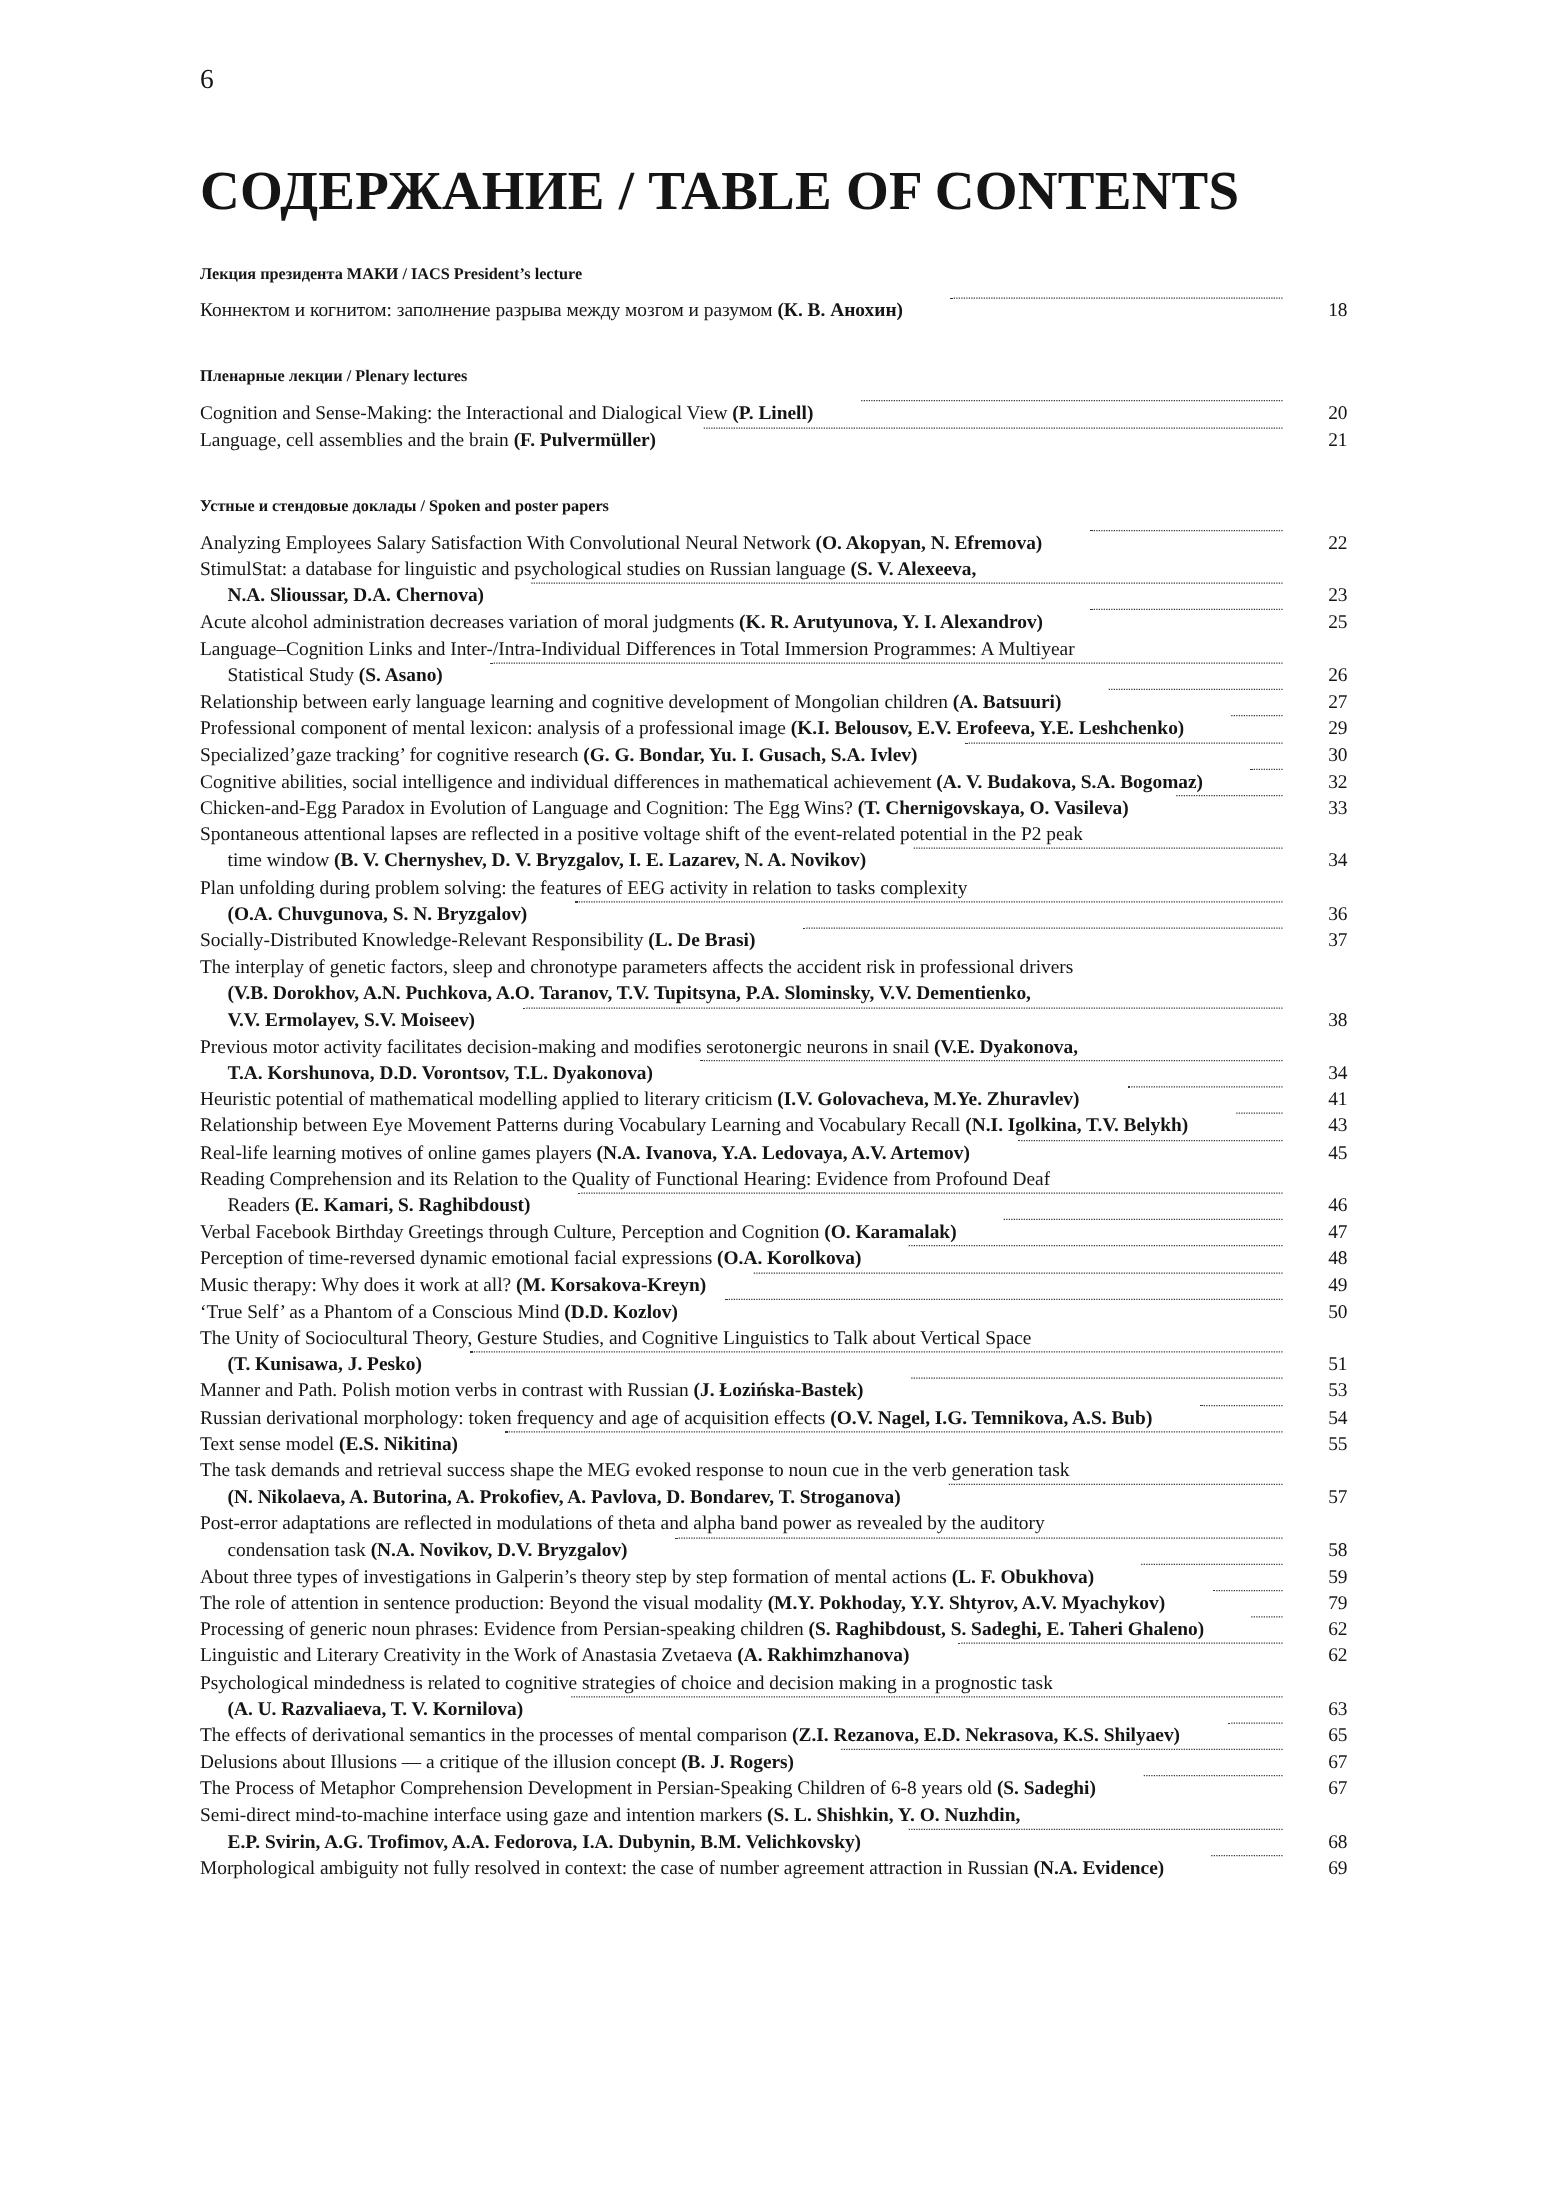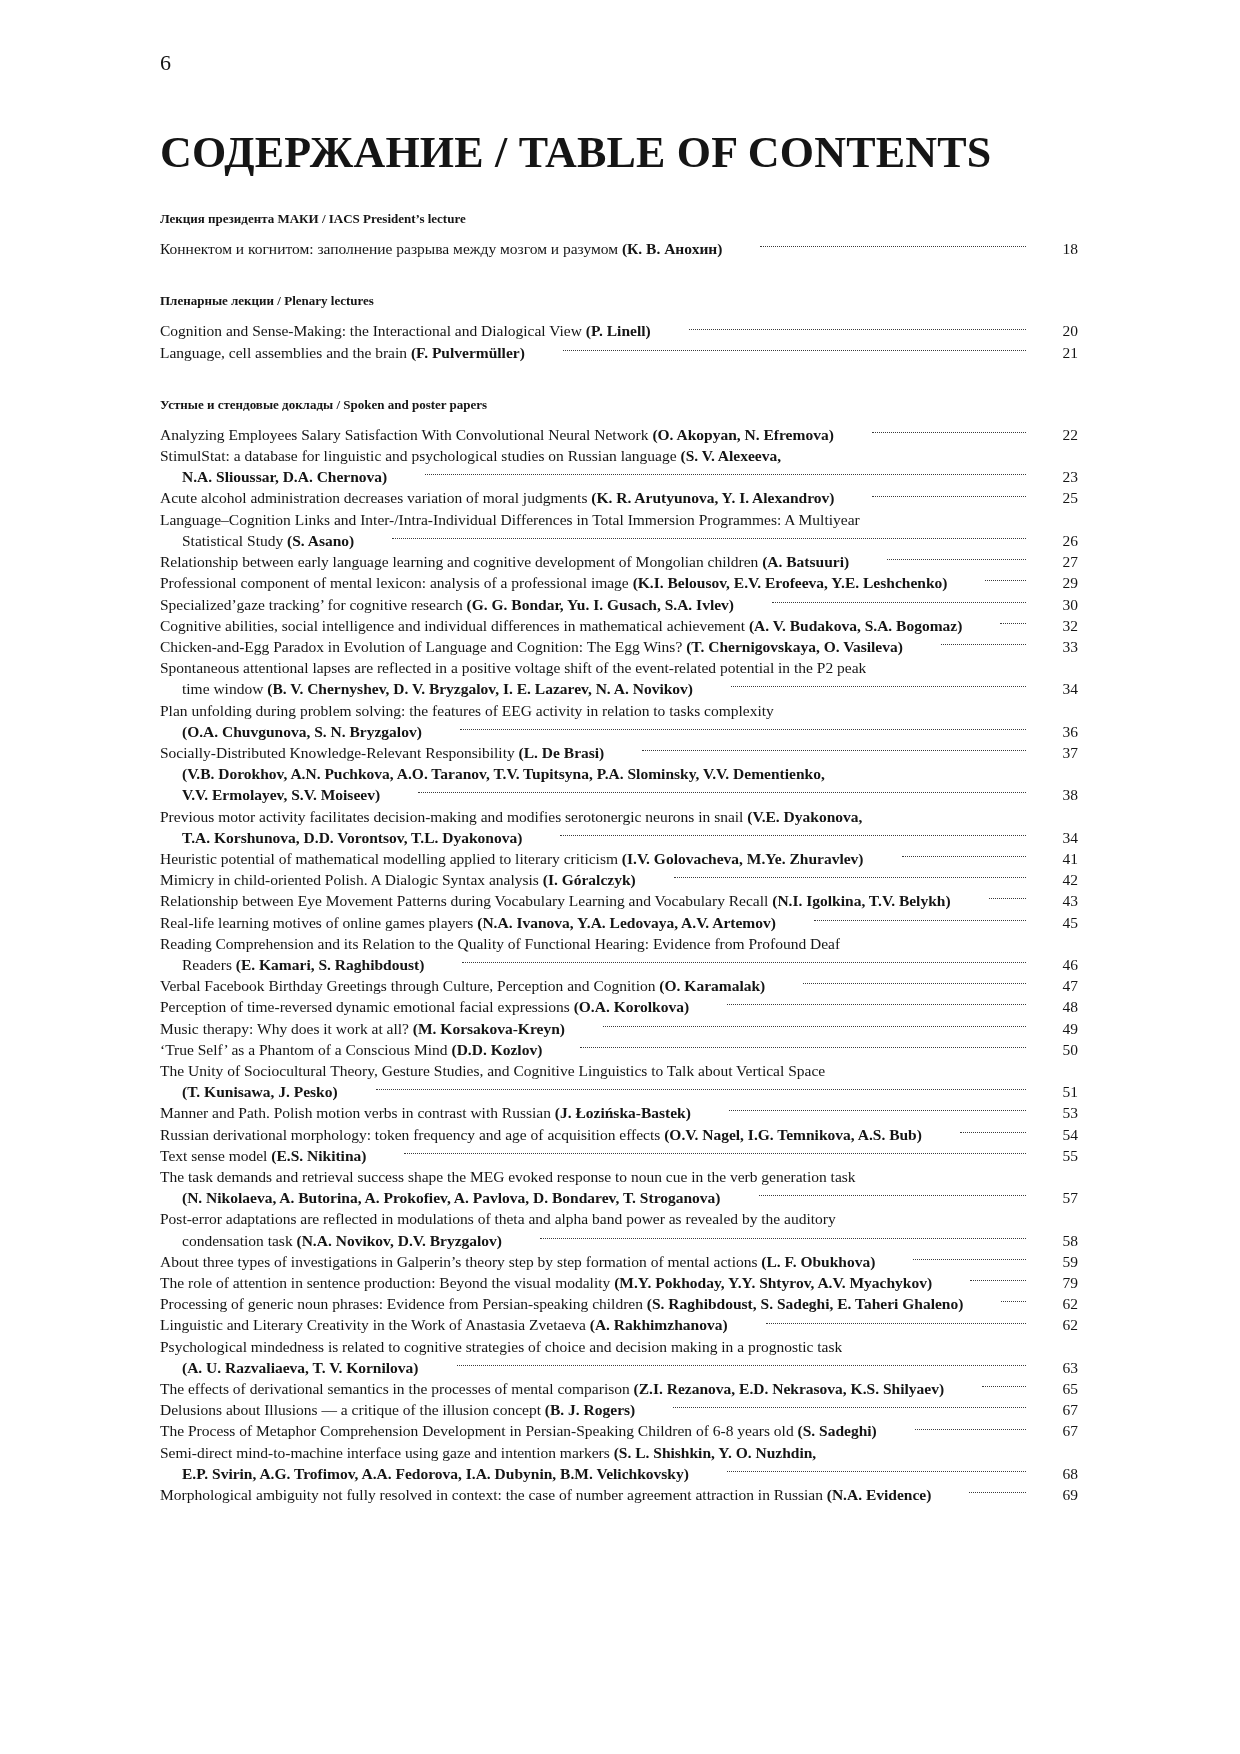--- a/index.html
+++ b/index.html
@@ -27,21 +27,21 @@
   }
   .section-heading {
     font-size: 13px;
     font-weight: bold;
     line-height: 24px;
     margin: 30px 0 7px 0;
   }
   .entry-list { margin: 0; }
   .line {
     display: flex;
-    align-items: center;
+    align-items: flex-start;
     font-size: 15.5px;
     line-height: 21.2px;
     white-space: pre;
     gap: 36px;
   }
   .line .txt { overflow: hidden; flex: 0 1 auto; }
   .cont { padding-left: 22px; }
   .dots {
     flex: 1 1 auto;
     min-width: 10px;
@@ -109,32 +109,30 @@
           <div class="line cont last"><span class="txt"><span>time window </span><span class="b">(B. V. Chernyshev, D. V. Bryzgalov, I. E. Lazarev, N. A. Novikov)</span></span><span class="dots"></span><span class="pg">34</span></div>
         </div>
         <div class="entry">
           <div class="line"><span class="txt"><span>Plan unfolding during problem solving: the features of EEG activity in relation to tasks complexity</span></span></div>
           <div class="line cont last"><span class="txt"><span class="b">(O.A. Chuvgunova, S. N. Bryzgalov)</span></span><span class="dots"></span><span class="pg">36</span></div>
         </div>
         <div class="entry">
           <div class="line last"><span class="txt"><span>Socially-Distributed Knowledge-Relevant Responsibility </span><span class="b">(L. De Brasi)</span></span><span class="dots"></span><span class="pg">37</span></div>
         </div>
         <div class="entry">
+          <div class="line"><span class="txt"><span>The interplay of genetic factors, sleep and chronotype parameters affects the accident risk in professional drivers</span></span></div>
           <div class="line cont"><span class="txt"><span class="b">(V.B. Dorokhov, A.N. Puchkova, A.O. Taranov, T.V. Tupitsyna, P.A. Slominsky, V.V. Dementienko,</span></span></div>
           <div class="line cont last"><span class="txt"><span class="b">V.V. Ermolayev, S.V. Moiseev)</span></span><span class="dots"></span><span class="pg">38</span></div>
         </div>
         <div class="entry">
           <div class="line"><span class="txt"><span>Previous motor activity facilitates decision-making and modifies serotonergic neurons in snail </span><span class="b">(V.E. Dyakonova,</span></span></div>
           <div class="line cont last"><span class="txt"><span class="b">T.A. Korshunova, D.D. Vorontsov, T.L. Dyakonova)</span></span><span class="dots"></span><span class="pg">34</span></div>
         </div>
         <div class="entry">
           <div class="line last"><span class="txt"><span>Heuristic potential of mathematical modelling applied to literary criticism </span><span class="b">(I.V. Golovacheva, M.Ye. Zhuravlev)</span></span><span class="dots"></span><span class="pg">41</span></div>
-        </div>
-        <div class="entry">
-          <div class="line last"><span class="txt"><span>Mimicry in child-oriented Polish. A Dialogic Syntax analysis </span><span class="b">(I. Góralczyk)</span></span><span class="dots"></span><span class="pg">42</span></div>
         </div>
         <div class="entry">
           <div class="line last"><span class="txt"><span>Relationship between Eye Movement Patterns during Vocabulary Learning and Vocabulary Recall </span><span class="b">(N.I. Igolkina, T.V. Belykh)</span></span><span class="dots"></span><span class="pg">43</span></div>
         </div>
         <div class="entry">
           <div class="line last"><span class="txt"><span>Real-life learning motives of online games players </span><span class="b">(N.A. Ivanova, Y.A. Ledovaya, A.V. Artemov)</span></span><span class="dots"></span><span class="pg">45</span></div>
         </div>
         <div class="entry">
           <div class="line"><span class="txt"><span>Reading Comprehension and its Relation to the Quality of Functional Hearing: Evidence from Profound Deaf</span></span></div>
           <div class="line cont last"><span class="txt"><span>Readers </span><span class="b">(E. Kamari, S. Raghibdoust)</span></span><span class="dots"></span><span class="pg">46</span></div>

